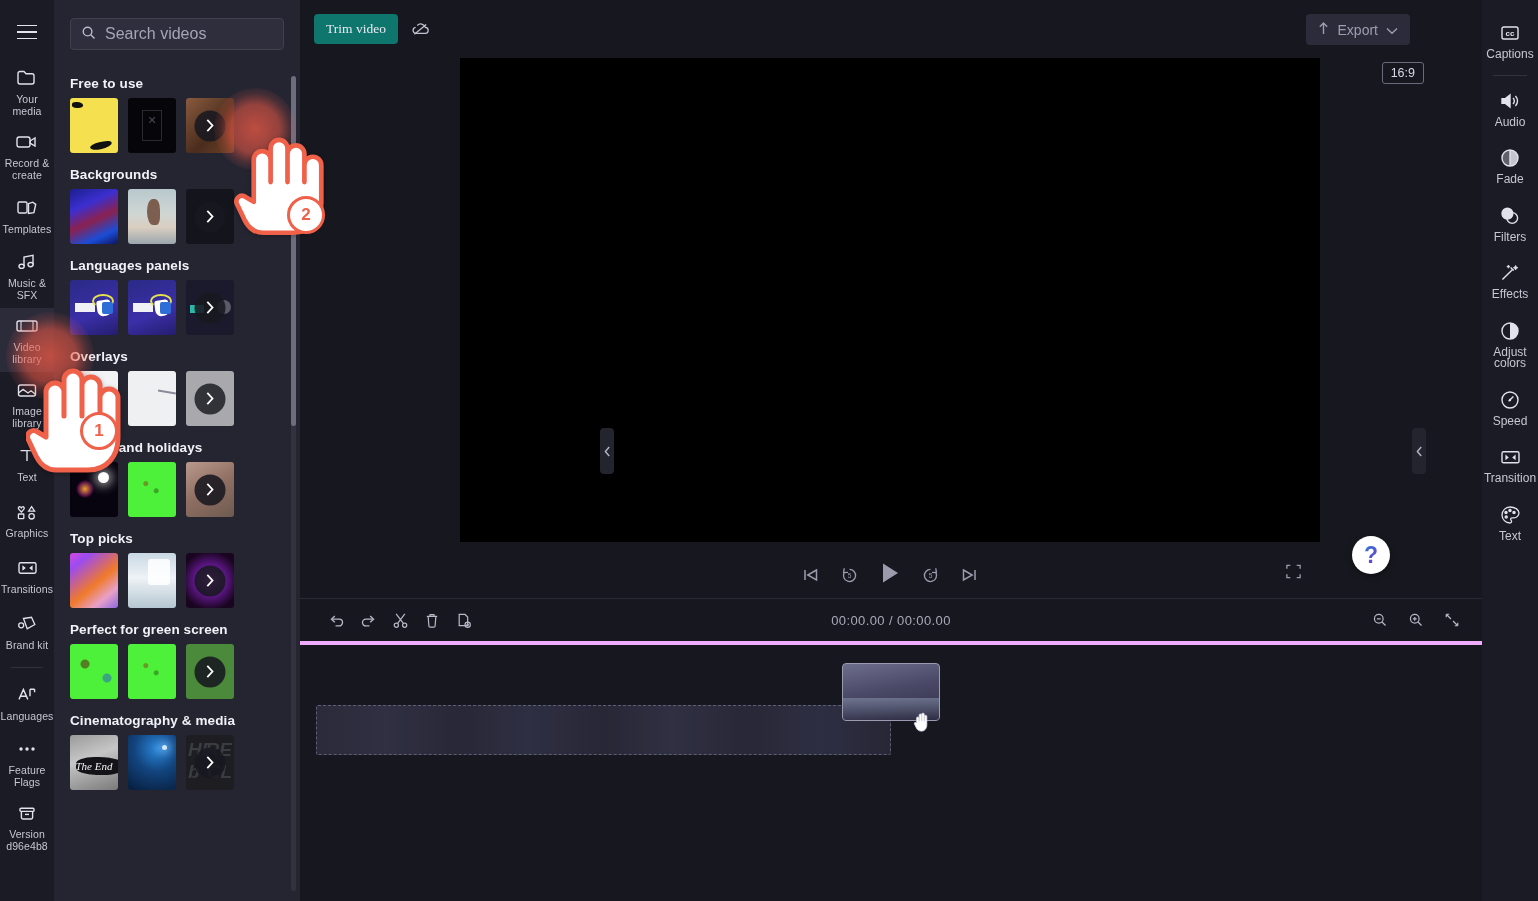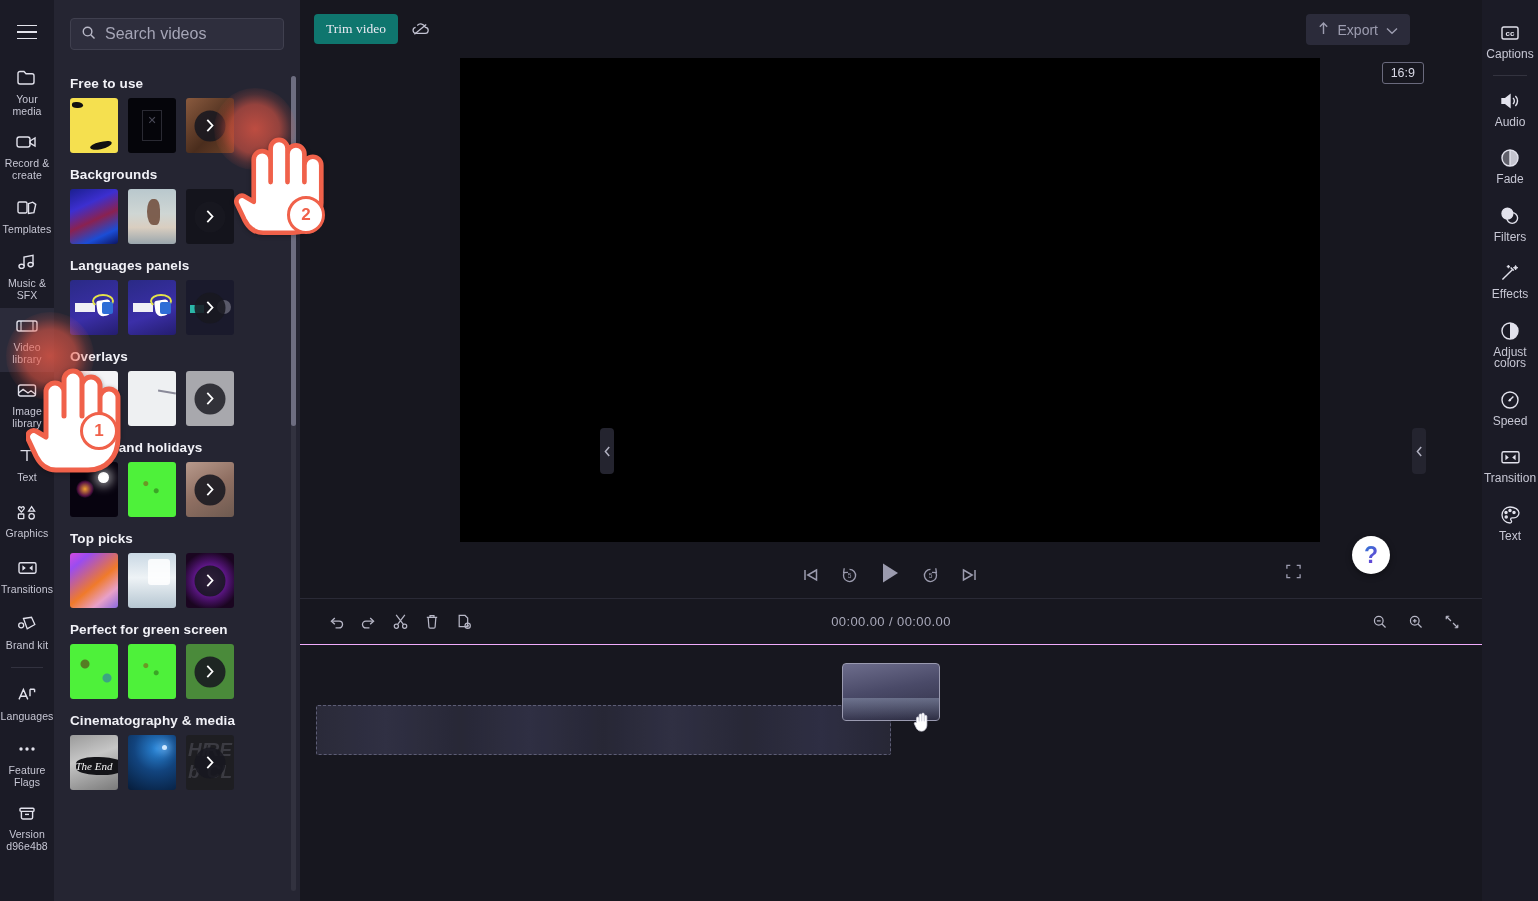--- a/index.html
+++ b/index.html
@@ -185,21 +185,21 @@
     position: absolute; width: 14px; height: 46px;
     background: #24242f; border-radius: 4px;
     display: flex; align-items: center; justify-content: center;
     color: #b0b0c0; cursor: pointer; z-index: 8;
   }
   .collapse.left { left: 300px; top: 428px; }
   .collapse.right { right: 56px; top: 428px; }
 
   
   .timeline { height: 303px; border-top: 1px solid #2a2a36; position: relative; }
-  .tl-tools { height: 46px; display: flex; align-items: center; padding: 0 20px; position: relative; border-bottom: 1px solid #f0abfc;}
+  .tl-tools { height: 46px; display: flex; align-items: center; padding: 0 20px; position: relative; border-bottom: 4px solid #f0abfc;}
   .tl-ico { width: 32px; height: 32px; display:flex; align-items:center; justify-content:center; color:#b7b7c6; cursor:pointer; }
   .tl-time {
     position:absolute; left:0; right:0; text-align:center;
     color:#a9a9ba; font-size:13px; letter-spacing:.4px; pointer-events:none;
   }
   .tl-right { position:absolute; right:14px; display:flex; gap:4px; }
   .tl-body { position: relative; height: 257px; }
   .dropzone {
     position: absolute; left: 16px; top: 60px; width: 575px; height: 50px;
     border: 1.5px dashed #6a6a85; border-radius: 2px;

